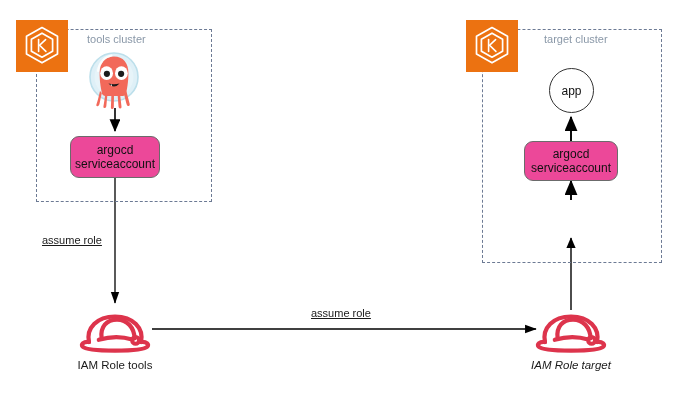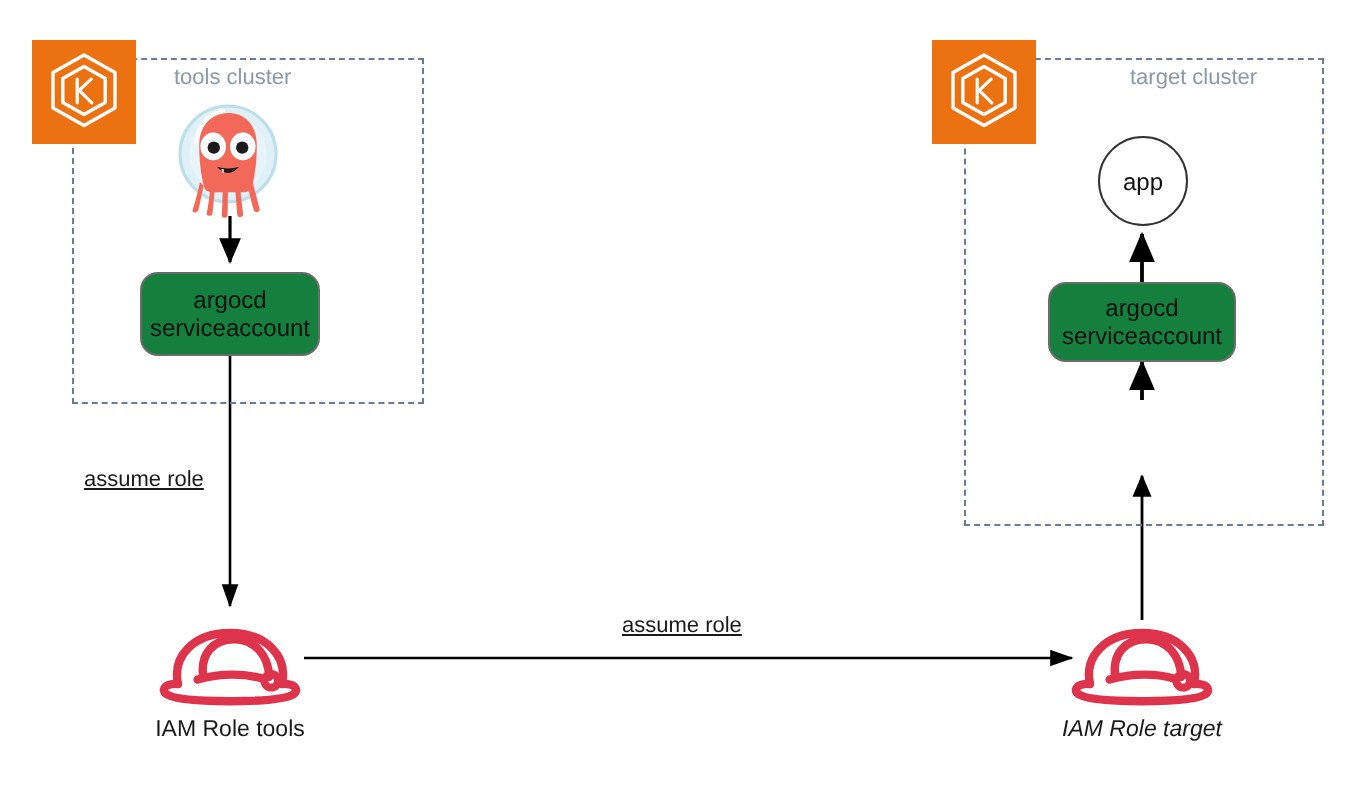--- a/index.html
+++ b/index.html
@@ -30,21 +30,21 @@
     display:block;
   }
   .k8s-badge svg{display:block;}
 
   
   .node-box{
     position:absolute;
     box-sizing:border-box;
     border:1.4px solid #6b6b6b;
     border-radius:9px;
-    background:#15803d;
+    background:#ec4899;
     display:flex;
     align-items:center;
     justify-content:center;
     text-align:center;
     color:#111111;
     font-size:12px;
     line-height:14px;
   }
   .node-box .lbl{white-space:pre-line;}
 
@@ -177,21 +177,21 @@
       </g>
       <circle cx="58.6" cy="32.4" r="3.4" fill="none" stroke="#dd344c" stroke-width="4"></circle>
     </svg>
   </div>
   <div class="icon-caption" style="left:55px;top:358px;width:120px;">IAM Role tools</div>
 
   <div class="edge-label" style="left:311px;top:307px;">assume role</div>
 
   <div class="cluster-frame" style="left:482px;top:29px;width:180px;height:234px;"></div>
 
-  <div class="cluster-label" style="left:565px;top:33px;">target cluster</div>
+  <div class="cluster-label" style="left:544px;top:33px;">target cluster</div>
 
   <div class="k8s-badge" style="left:466px;top:20px;">
     <svg width="52" height="52" viewBox="0 0 52 52" xmlns="http://www.w3.org/2000/svg">
       <rect x="0" y="0" width="52" height="52" fill="#ec7211"></rect>
       <g fill="none" stroke="#ffffff" stroke-width="1.7" stroke-linejoin="round">
         <path d="M26 7.5 L41.5 16.3 L41.5 34.0 L26 42.8 L10.5 34.0 L10.5 16.3 Z"></path>
         <path d="M26 13.2 L36.6 19.2 L36.6 31.2 L26 37.2 L15.4 31.2 L15.4 19.2 Z"></path>
       </g>
       <g fill="none" stroke="#ffffff" stroke-width="1.6" stroke-linecap="round">
         <path d="M22.6 19.6 L22.6 31.4"></path>

